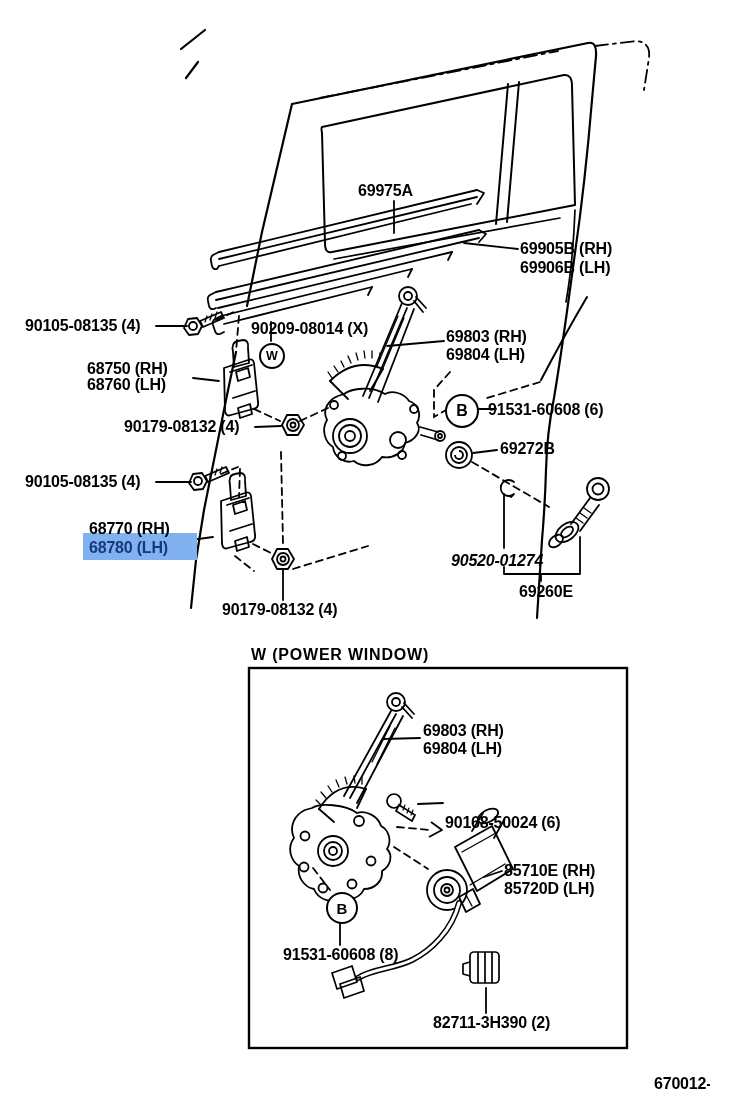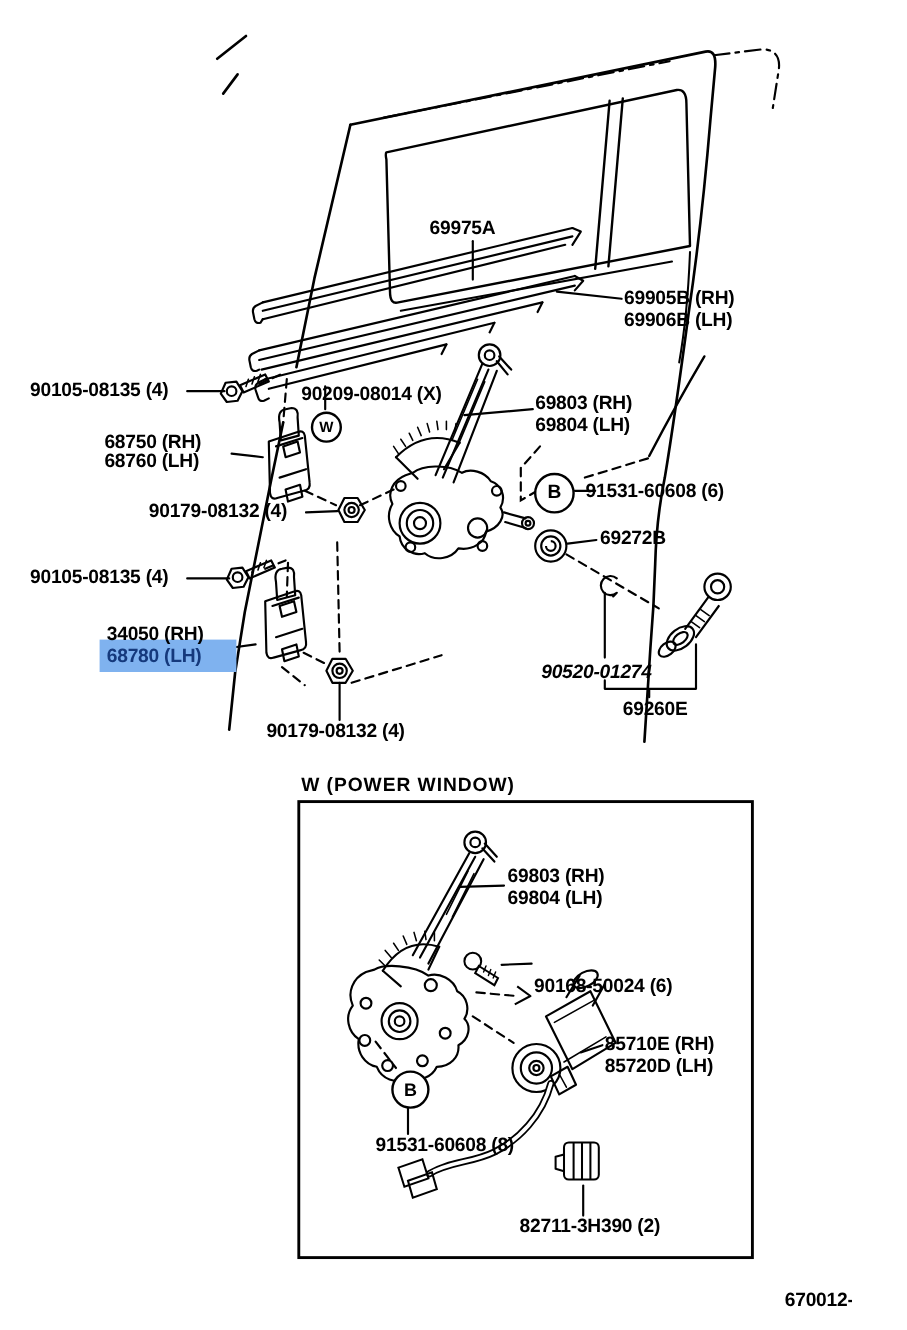--- a/index.html
+++ b/index.html
@@ -245,33 +245,33 @@
 <div class="lbl" style="left:25px;top:317px;">90105-08135 (4)</div>
 <div class="lbl" style="left:251px;top:320px;">90209-08014 (X)</div>
 <div class="lbl" style="left:87px;top:360px;">68750 (RH)</div>
 <div class="lbl" style="left:87px;top:376px;">68760 (LH)</div>
 <div class="lbl" style="left:124px;top:418px;">90179-08132 (4)</div>
 <div class="lbl" style="left:446px;top:328px;">69803 (RH)</div>
 <div class="lbl" style="left:446px;top:346px;">69804 (LH)</div>
 <div class="lbl" style="left:488px;top:401px;">91531-60608 (6)</div>
 <div class="lbl" style="left:500px;top:440px;">69272B</div>
 <div class="lbl" style="left:25px;top:473px;">90105-08135 (4)</div>
-<div class="lbl" style="left:89px;top:520px;">34050 (RH)</div>
+<div class="lbl" style="left:89px;top:520px;">68770 (RH)</div>
 <div class="lbl blue" style="left:89px;top:539px;">68780 (LH)</div>
 <div class="lbl" style="left:222px;top:601px;">90179-08132 (4)</div>
 <div class="lbl" style="left:451px;top:552px;font-style:italic;">90520-01274</div>
 <div class="lbl" style="left:519px;top:583px;">69260E</div>
 
 <div class="lbl wide" style="left:251px;top:646px;">W (POWER WINDOW)</div>
 <div class="lbl" style="left:423px;top:722px;">69803 (RH)</div>
 <div class="lbl" style="left:423px;top:740px;">69804 (LH)</div>
 <div class="lbl" style="left:445px;top:794px;margin-top:20px;">90168-50024 (6)</div>
 <div class="lbl" style="left:504px;top:862px;">85710E (RH)</div>
 <div class="lbl" style="left:504px;top:880px;">85720D (LH)</div>
-<div class="lbl" style="left:283px;top:946px;margin-left:30px;">91531-60608 (8)</div>
+<div class="lbl" style="left:283px;top:946px;">91531-60608 (8)</div>
 <div class="lbl" style="left:433px;top:1014px;">82711-3H390 (2)</div>
 
 <div class="lbl" style="left:654px;top:1075px;">670012-D</div>
 
 <div class="marker b1">B</div>
 <div class="marker w1">W</div>
 <div class="marker b2">B</div>
 
 </div>
 

